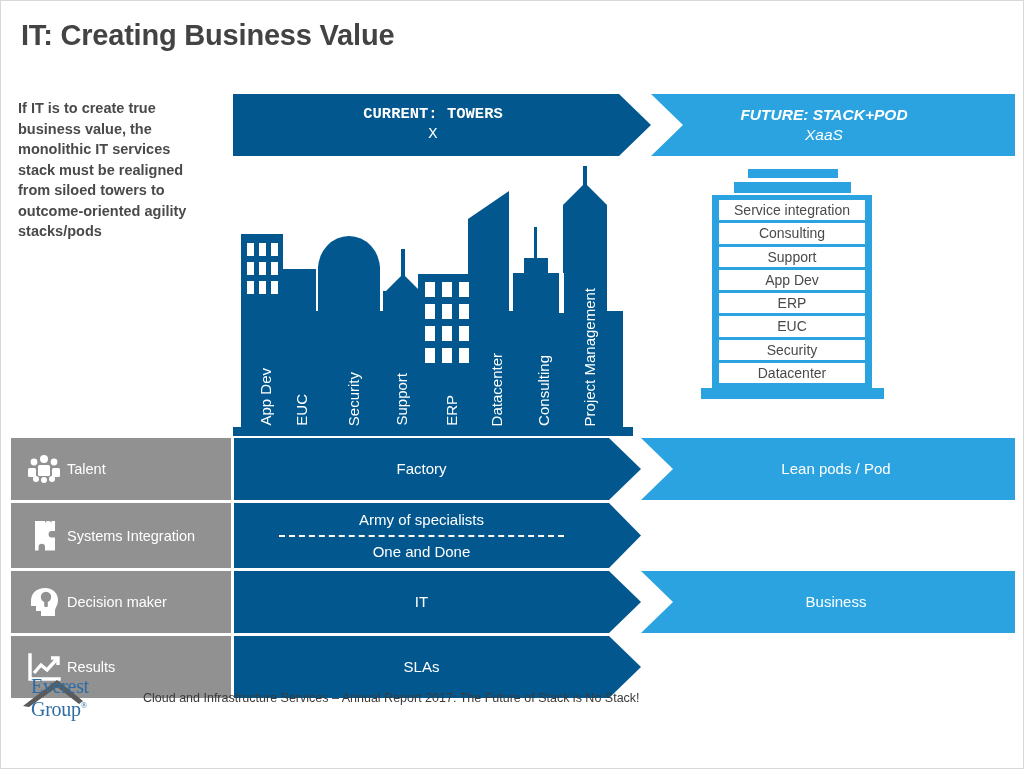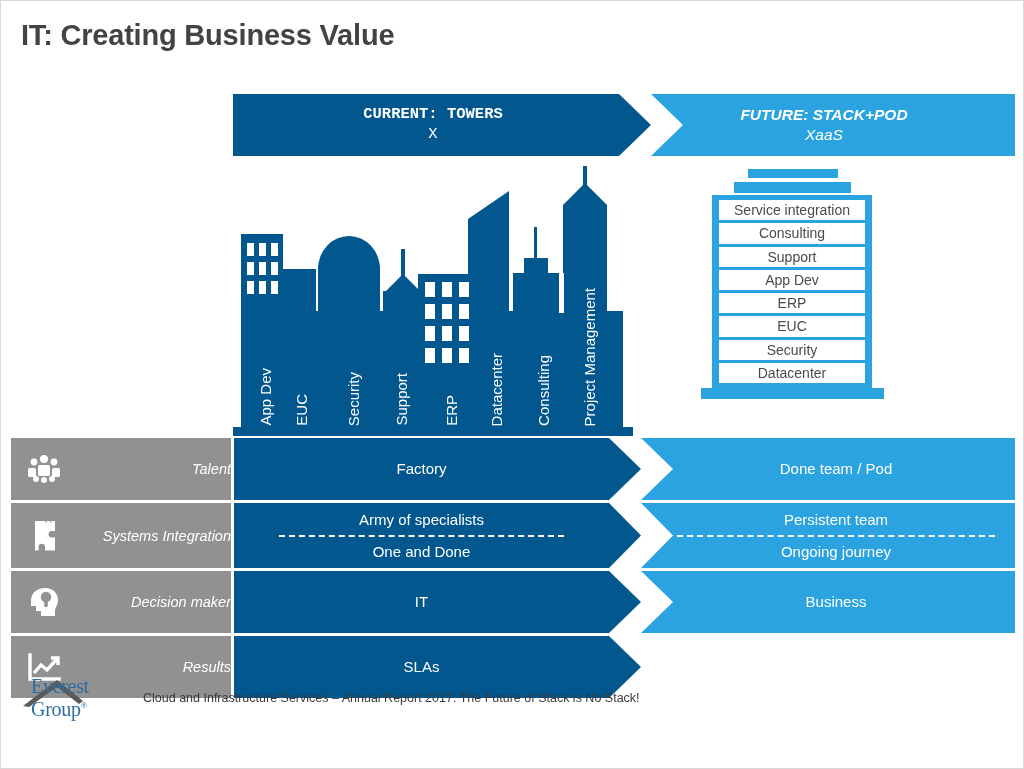--- a/index.html
+++ b/index.html
@@ -86,22 +86,22 @@
   .row-label{
     position:absolute;left:0;top:0;width:220px;height:100%;
     background:#919191;
     display:flex;align-items:center;
   }
   .row-icon{
     width:46px;margin-left:10px;flex:none;
     display:flex;align-items:center;justify-content:center;
   }
   .row-label-text{
-    flex:1;text-align:right;
-    color:#ffffff;font-size:14.5px;font-style:italic;
+    flex:1;text-align:left;
+    color:#ffffff;font-size:14.5px;
   }
   .row-current{
     position:absolute;left:223px;top:0;width:407px;height:100%;
     background:#01578E;
     clip-path:polygon(0 0, 375px 0, 407px 50%, 375px 100%, 0 100%);
     display:flex;align-items:center;justify-content:center;
   }
   .row-future{
     position:absolute;left:598px;top:0;width:406px;height:100%;
     background:#2AA3E0;
@@ -136,20 +136,21 @@
     white-space:nowrap;
   }
 </style>
 </head>
 <body>
 
 <div class="page">
 
   <div class="title">IT: Creating Business Value</div>
 
+  <div class="intro">If IT is to create true business value, the monolithic IT services stack must be realigned from siloed towers to outcome-oriented agility stacks/pods</div>
 
   <div class="banner">
     <div class="banner-left"></div>
     <div class="banner-right"></div>
     <div class="banner-txt bt-left">
       <span class="l1">CURRENT: TOWERS</span>
       <span class="l2">X</span>
     </div>
     <div class="banner-txt bt-right">
       <span class="l1">FUTURE: STACK+POD</span>
@@ -269,46 +270,39 @@
         </div>
         <div class="row-label-text">Talent</div>
       </div>
       <div class="row-current">
         <div class="cell-inner cur-inner">
           <span>Factory</span>
         </div>
       </div>
       <div class="row-future">
         <div class="cell-inner fut-inner">
-          <span>Done team / Pod</span>
+          <span>Lean pods / Pod</span>
         </div>
       </div>
     </div>
 
     <div class="row tall">
       <div class="row-label">
         <div class="row-icon">
           <svg width="30" height="34" viewBox="0 0 30 34" fill="#ffffff">
             <path d="M6 2 h10 v3.2 a3.2 3.2 0 0 1 6.4 0 V2 H26 v10 h-3.2 a3.2 3.2 0 0 0 0 6.4 H26 v13 H16 v-3.4 a3.2 3.2 0 0 0-6.4 0 V31.4 H6 Z"></path>
           </svg>
         </div>
         <div class="row-label-text">Systems Integration</div>
       </div>
       <div class="row-current">
         <div class="cell-inner cur-inner">
           <span>Army of specialists</span>
           <span class="split-line cur-split"></span>
           <span>One and Done</span>
-        </div>
-      </div>
-      <div class="row-future">
-        <div class="cell-inner fut-inner">
-          <span>Persistent team</span>
-          <span class="split-line fut-split"></span>
-          <span>Ongoing journey</span>
         </div>
       </div>
     </div>
 
     <div class="row">
       <div class="row-label">
         <div class="row-icon">
           <svg width="34" height="32" viewBox="0 0 34 32" fill="#ffffff">
             <path d="M4 15 C4 7 10 2 18 2 C26 2 31 7 31 14 C31 19 28 22 28 25 L28 30 L14 30 L14 25 L9 25 L9 20 L4 20 Z"></path>
             <circle cx="19" cy="11" r="5.2" fill="#919191"></circle>

